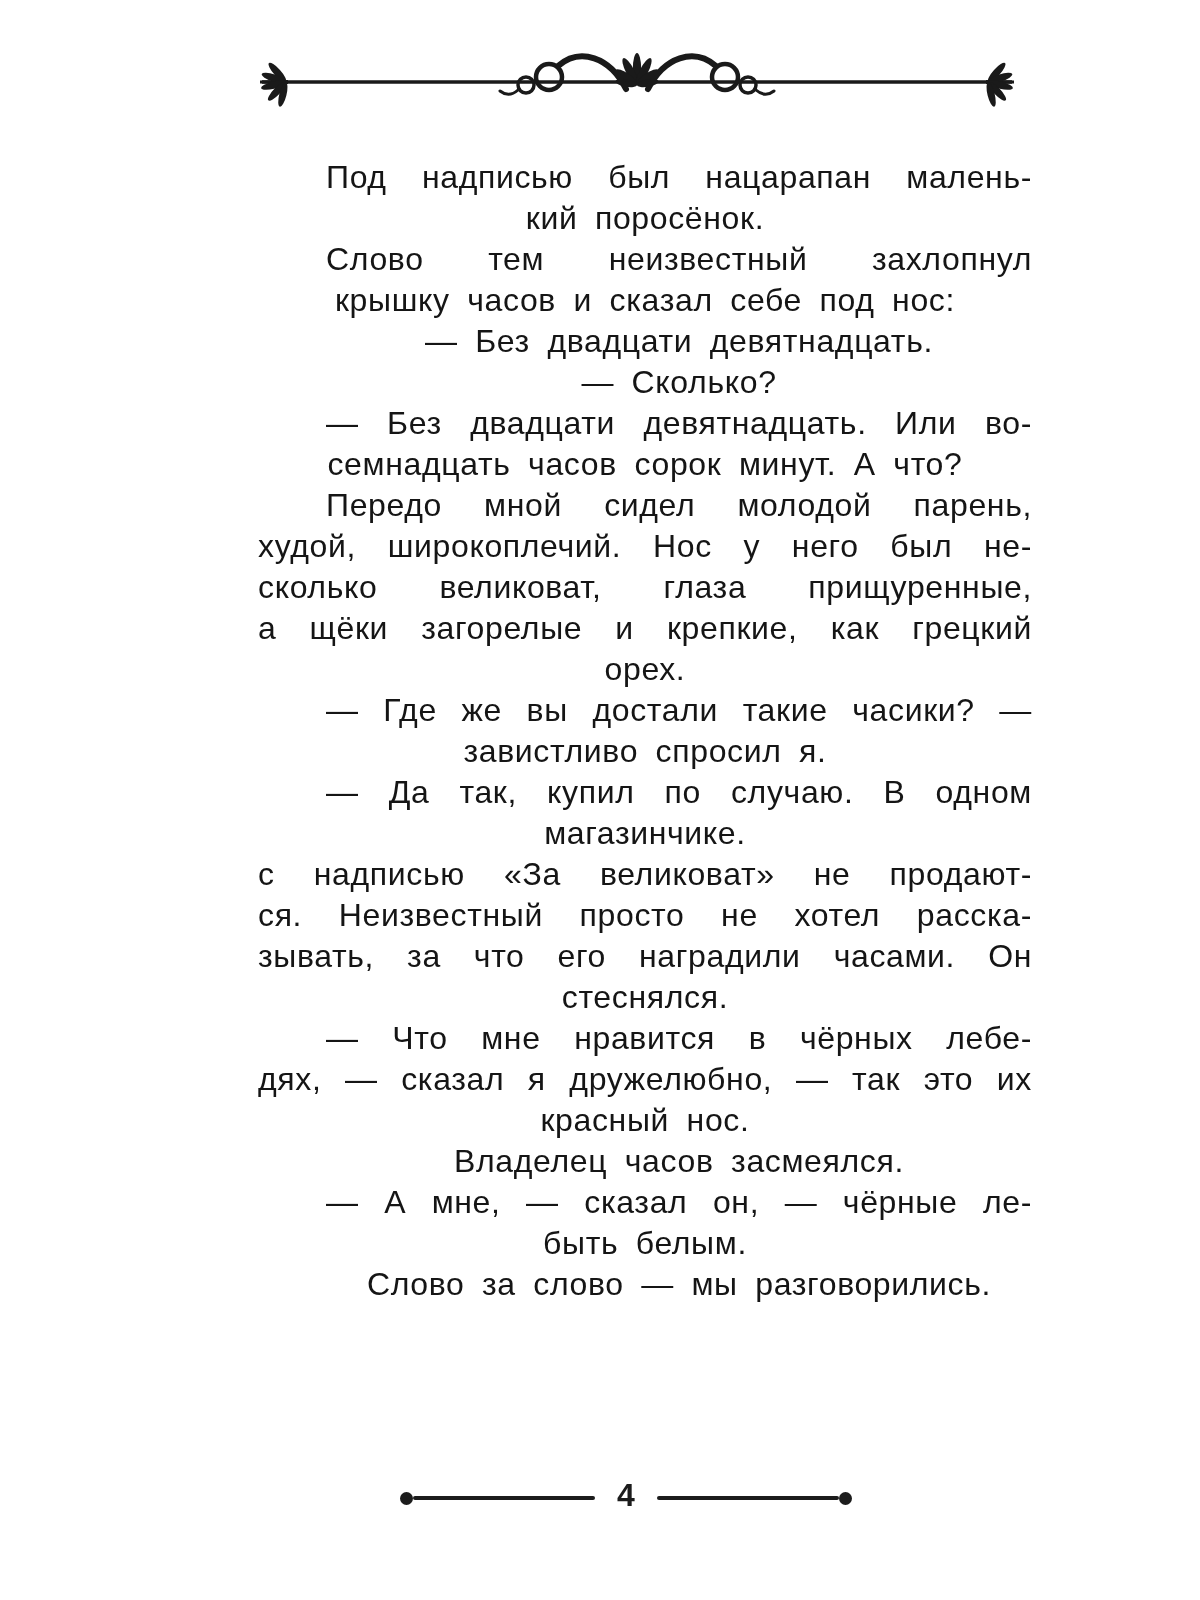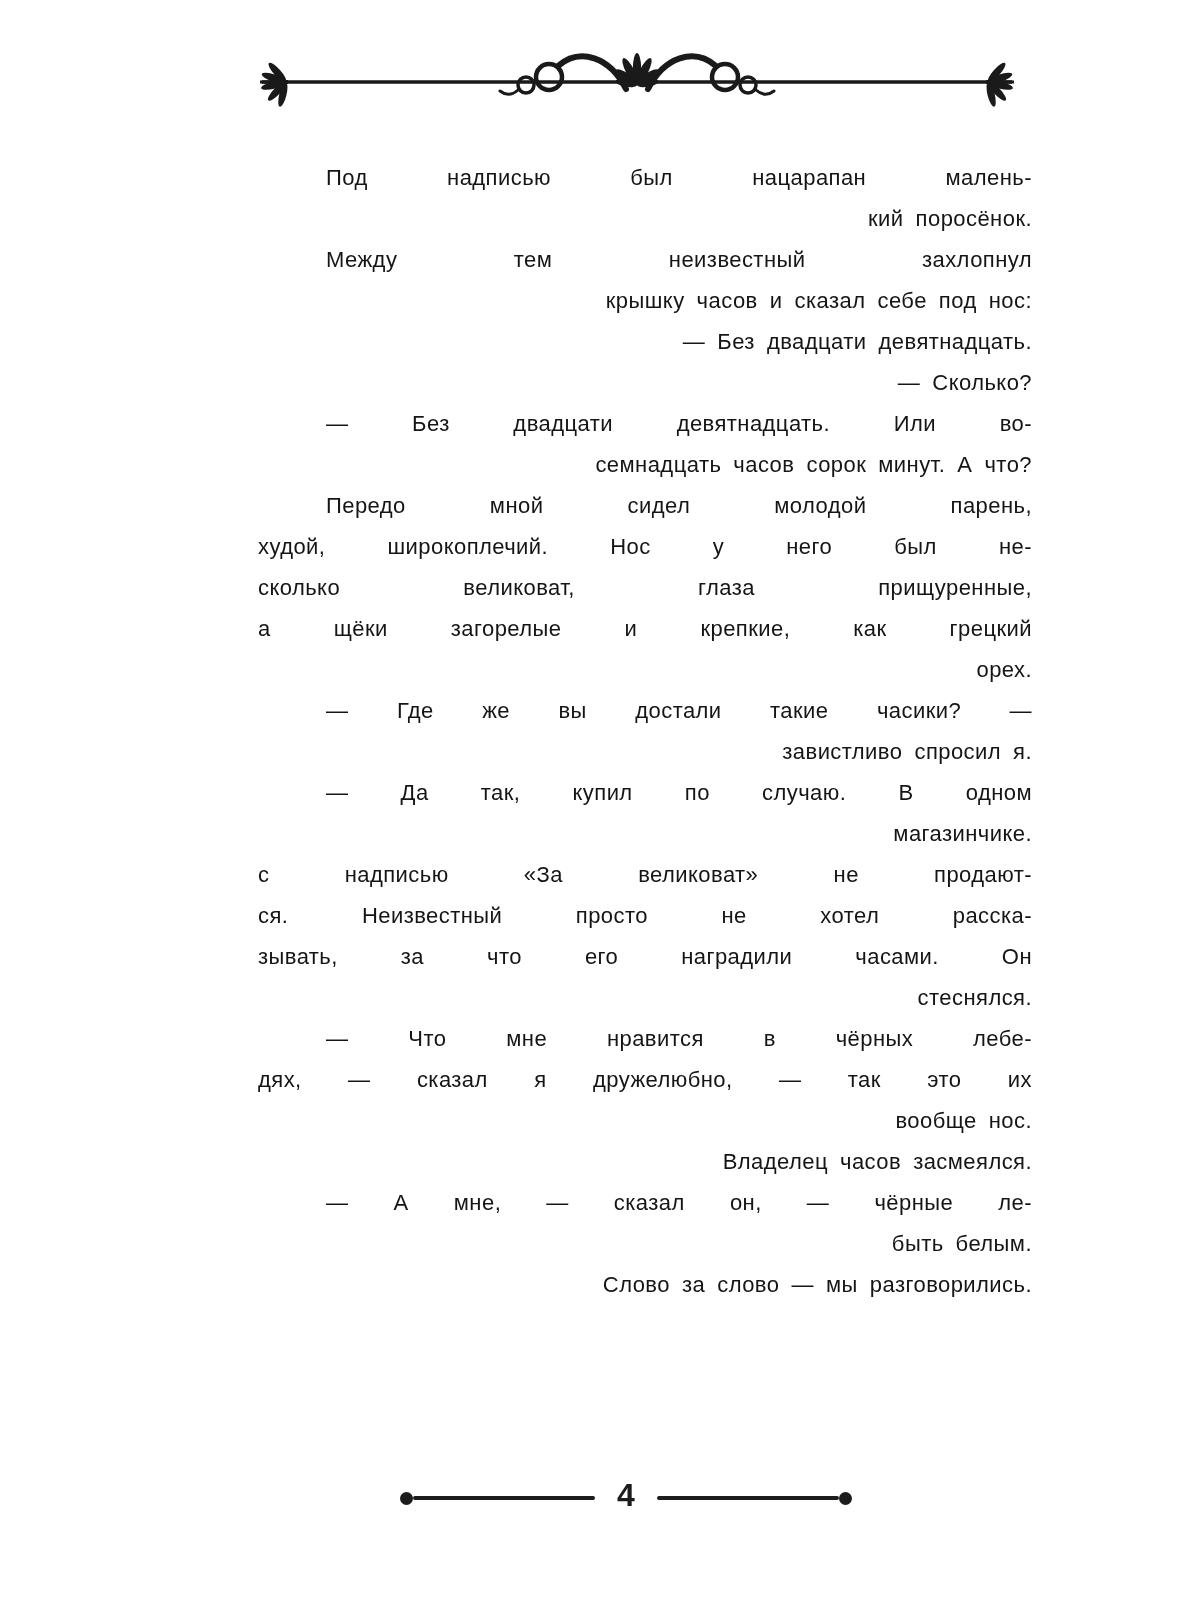--- a/index.html
+++ b/index.html
@@ -14,26 +14,26 @@
   .page{position:absolute;inset:0;background:#fff;}
 
   
   .header-ornament{
     position:absolute;left:252px;top:45px;width:770px;height:75px;
   }
 
   
   .text-block{
     position:absolute;left:258px;top:157px;width:774px;
-    font-size:22px;line-height:41px;
+    font-size:32px;line-height:41px;
     letter-spacing:0.02em;word-spacing:0.25em;
     color:#151515;
   }
   .para{margin:0;}
-  .line{text-align:right;}
+  .line{text-align:center;}
   .line.just{
     text-align:justify;
     text-align-last:justify;
     -moz-text-align-last:justify;
   }
   .line.indent{text-indent:68px;}
 
   
   .footer{
     position:absolute;left:400px;top:1478px;height:40px;
@@ -132,21 +132,21 @@
       </g>
     </g>
   </svg>
 
   <div class="text-block" id="text-block">
       <div class="para">
         <div class="line indent just">Под надписью был нацарапан малень-</div>
         <div class="line">кий поросёнок.</div>
       </div>
       <div class="para">
-        <div class="line indent just">Между тем неизвестный захлопнул</div>
+        <div class="line indent just">Слово тем неизвестный захлопнул</div>
         <div class="line">крышку часов и сказал себе под нос:</div>
       </div>
       <div class="para">
         <div class="line indent">— Без двадцати девятнадцать.</div>
       </div>
       <div class="para">
         <div class="line indent">— Сколько?</div>
       </div>
       <div class="para">
         <div class="line indent just">— Без двадцати девятнадцать. Или во-</div>
@@ -169,21 +169,21 @@
       </div>
       <div class="para">
         <div class="line just">с надписью «За великоват» не продают-</div>
         <div class="line just">ся. Неизвестный просто не хотел расска-</div>
         <div class="line just">зывать, за что его наградили часами. Он</div>
         <div class="line">стеснялся.</div>
       </div>
       <div class="para">
         <div class="line indent just">— Что мне нравится в чёрных лебе-</div>
         <div class="line just">дях, — сказал я дружелюбно, — так это их</div>
-        <div class="line">вообще нос.</div>
+        <div class="line">красный нос.</div>
       </div>
       <div class="para">
         <div class="line indent">Владелец часов засмеялся.</div>
       </div>
       <div class="para">
         <div class="line indent just">— А мне, — сказал он, — чёрные ле-</div>
         <div class="line">быть белым.</div>
       </div>
       <div class="para">
         <div class="line indent">Слово за слово — мы разговорились.</div>

